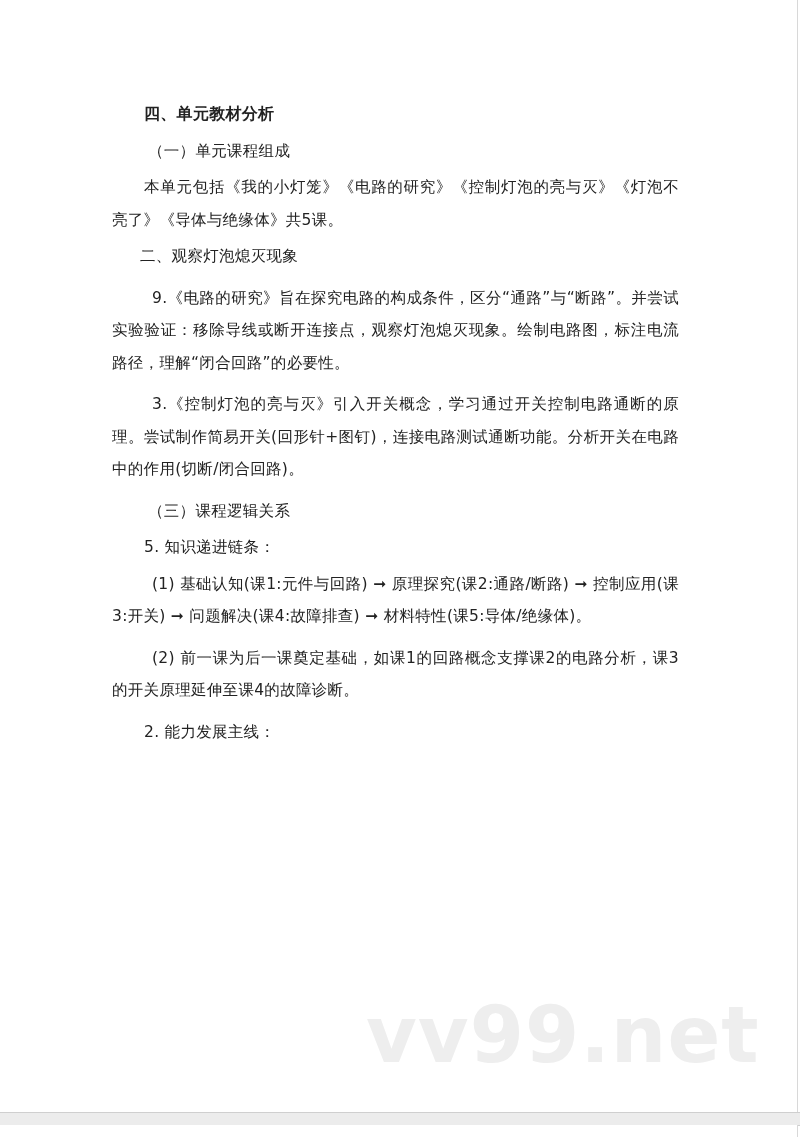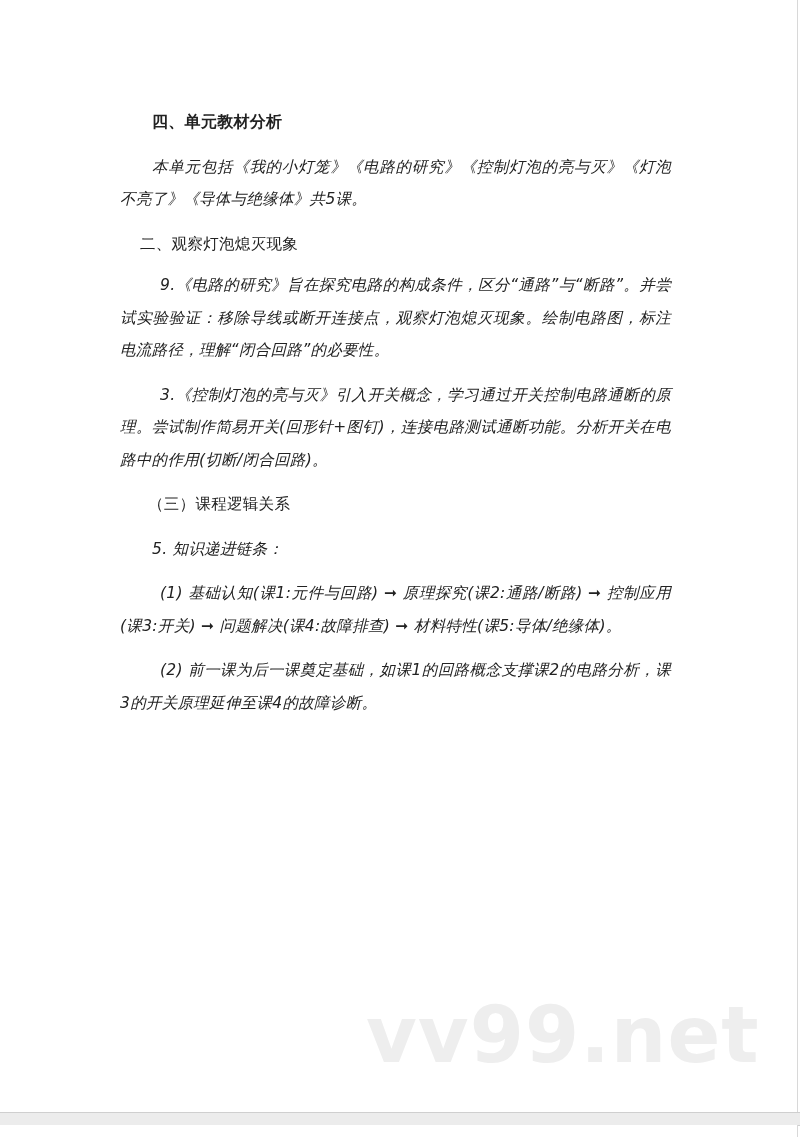--- a/index.html
+++ b/index.html
@@ -21,44 +21,46 @@
       border-top: 1px solid #cfcfcf; border-bottom: 1px solid #cfcfcf;
     }
     .next-page {
       position: absolute; left: 0; top: 1125px; width: 797px; height: 12px;
       background: #fff; border-right: 1px solid #d8d8d8;
     }
     .content {
       position: absolute; left: 108px; top: 94px; width: 575px;
       font-size: 15.5px; line-height: 32.5px; letter-spacing: 0.3px;
     }
-    .p { margin: 12px; text-align: justify; font-style: italic; }
+    .p { margin: 4px; text-align: justify; }
     .indent { text-indent: 32px; }
     .indent2 { text-indent: 40px; }
-    .h1 { font-weight: bold; font-size: 16px; text-indent: 32px; margin: 12px; }
+    .h1 { font-weight: bold; font-size: 16px; text-indent: 32px; margin: 4px; }
     .h2 { text-indent: 40px; margin: 0; }
     .gap { margin-top: 9px; }
     .watermark {
       position: absolute; left: 366px; top: 995px;
       font-family: "DejaVu Sans", sans-serif; font-weight: bold;
       font-size: 78px; color: #eeeeee; letter-spacing: 1px;
       line-height: 80px;
     }
   </style>
 </head>
 <body>
 
 <div class="page">
   <div class="content">
     <p class="h1">四、单元教材分析</p>
+    <p class="h2">（一）单元课程组成</p>
     <p class="p indent">本单元包括《我的小灯笼》《电路的研究》《控制灯泡的亮与灭》《灯泡不亮了》《导体与绝缘体》共5课。</p>
     <p class="h2" style="text-indent:32px">二、观察灯泡熄灭现象</p>
     <p class="p indent2 gap">9.《电路的研究》旨在探究电路的构成条件，区分“通路”与“断路”。并尝试实验验证：移除导线或断开连接点，观察灯泡熄灭现象。绘制电路图，标注电流路径，理解“闭合回路”的必要性。</p>
     <p class="p indent2 gap">3.《控制灯泡的亮与灭》引入开关概念，学习通过开关控制电路通断的原理。尝试制作简易开关(回形针+图钉)，连接电路测试通断功能。分析开关在电路中的作用(切断/闭合回路)。</p>
     <p class="h2 gap">（三）课程逻辑关系</p>
     <p class="p indent">5. 知识递进链条：</p>
     <p class="p indent2">(1) 基础认知(课1:元件与回路) ➞ 原理探究(课2:通路/断路) ➞ 控制应用(课3:开关) ➞ 问题解决(课4:故障排查) ➞ 材料特性(课5:导体/绝缘体)。</p>
     <p class="p indent2 gap">(2) 前一课为后一课奠定基础，如课1的回路概念支撑课2的电路分析，课3的开关原理延伸至课4的故障诊断。</p>
+    <p class="p indent gap">2. 能力发展主线：</p>
   </div>
   <div class="watermark">vv99.net</div>
 </div>
 <div class="page-gap"></div>
 <div class="next-page"></div>
 
 </body></html>

